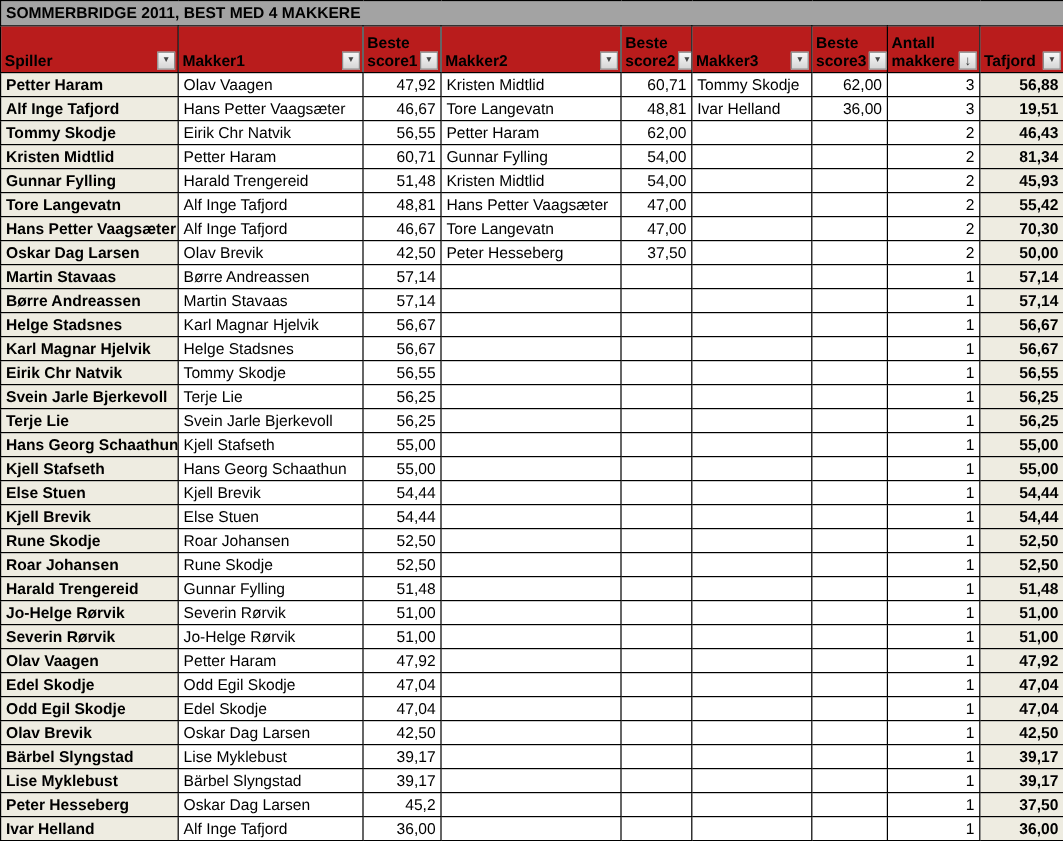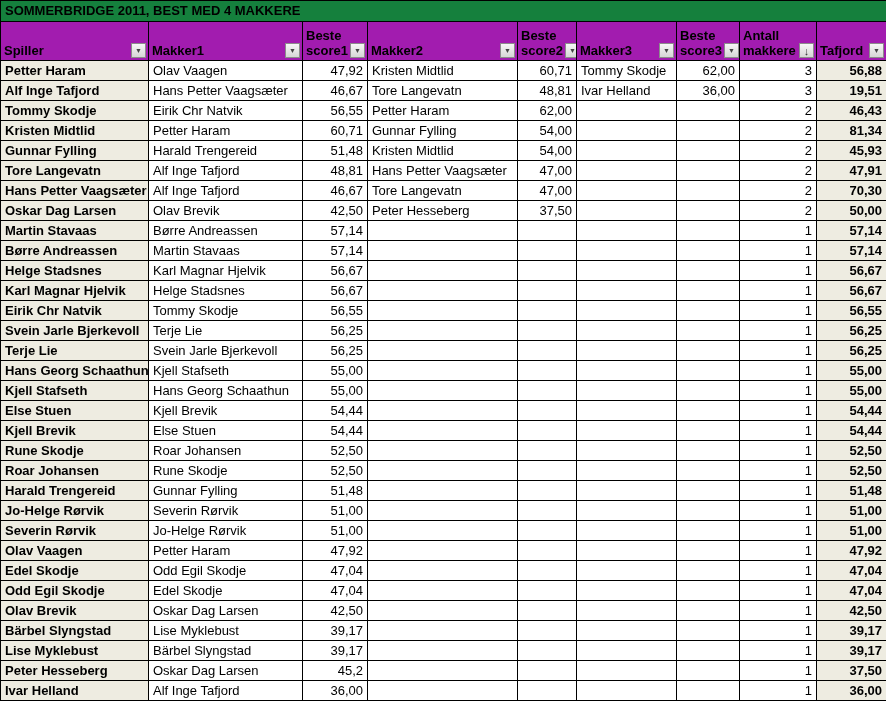--- a/index.html
+++ b/index.html
@@ -1,24 +1,24 @@
 <!DOCTYPE html>
 <html><head>
 <meta charset="utf-8">
 <style>
   html,body{margin:0;padding:0;background:#fff;}
   body{width:886px;font-family:"Liberation Sans",sans-serif;color:#000;}
   table{border-collapse:collapse;table-layout:fixed;width:886px;}
   td,th{border:1px solid #000;overflow:hidden;white-space:nowrap;box-sizing:border-box;}
   tr.title-row td{
-    background:#15803d;font-weight:bold;font-size:13px;height:21px;
+    background:#a3a3a3;font-weight:bold;font-size:13px;height:21px;
     padding:1px 4px 2px 4px;vertical-align:middle;
   }
   th{
-    background:#a21caf;height:39px;vertical-align:bottom;
+    background:#b91c1c;height:39px;vertical-align:bottom;
     font-size:13px;font-weight:bold;text-align:left;padding:2px 2px 2px 3px;
   }
   .hcell{display:flex;align-items:flex-end;justify-content:space-between;width:100%;}
   .hlabel{line-height:15px;}
   .fbtn{
     flex:0 0 auto;display:inline-flex;align-items:center;justify-content:center;
     width:15px;height:15px;margin-left:2px;margin-bottom:0;
     background:linear-gradient(#f7f7f7,#d6d6d6);
     border:1px solid #8c8c8c;box-sizing:border-box;
     font-size:7px;color:#444;cursor:pointer;font-weight:normal;
@@ -163,21 +163,21 @@
       </tr>
       <tr>
         <td class="data shaded bold">Tore Langevatn</td>
         <td class="data">Alf Inge Tafjord</td>
         <td class="data num">48,81</td>
         <td class="data">Hans Petter Vaagsæter</td>
         <td class="data num">47,00</td>
         <td class="data"></td>
         <td class="data num"></td>
         <td class="data num">2</td>
-        <td class="data shaded bold num">47,91</td>
+        <td class="data shaded bold num">55,42</td>
       </tr>
       <tr>
         <td class="data shaded bold">Hans Petter Vaagsæter</td>
         <td class="data">Alf Inge Tafjord</td>
         <td class="data num">46,67</td>
         <td class="data">Tore Langevatn</td>
         <td class="data num">47,00</td>
         <td class="data"></td>
         <td class="data num"></td>
         <td class="data num">2</td>

